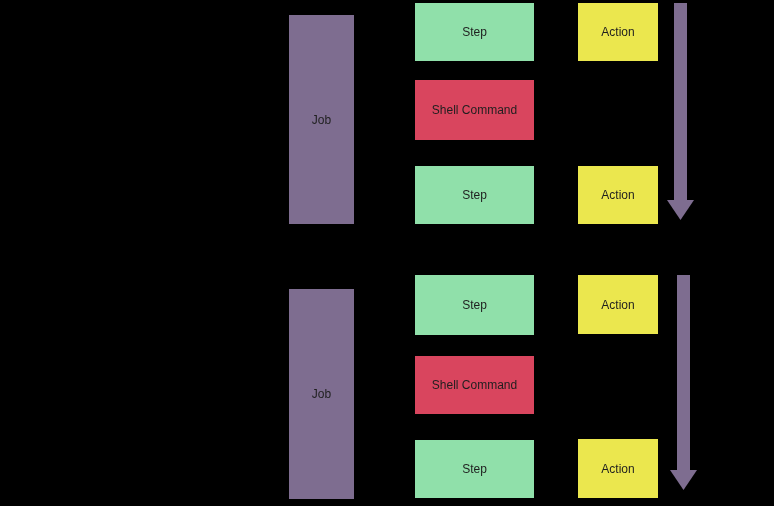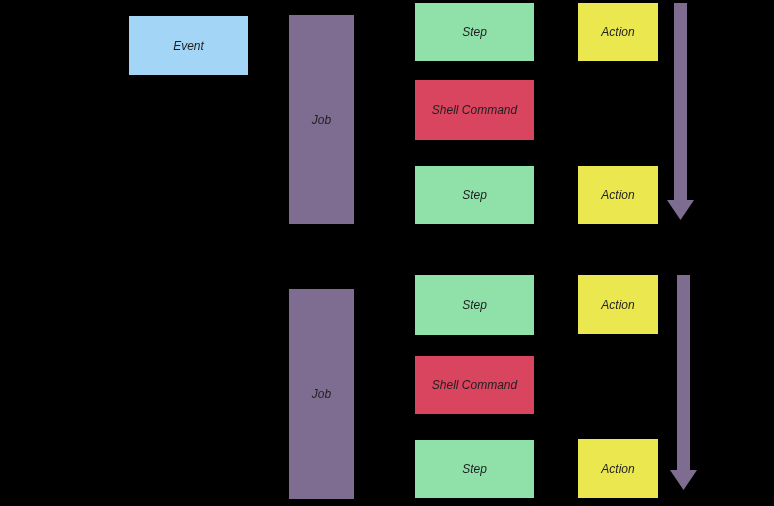--- a/index.html
+++ b/index.html
@@ -20,21 +20,20 @@
   }
   .node {
     position: absolute;
     display: flex;
     align-items: center;
     justify-content: center;
     color: #1f1f1f;
     font-size: 12px;
     text-align: center;
     box-sizing: border-box;
-    font-style: italic;
   }
   
   .event-1   { left: 129px; top: 16px;  width: 119px; height: 59px; }
   .job-1     { left: 289px; top: 15px;  width: 65px;  height: 209px; }
   .step-1a   { left: 415px; top: 3px;   width: 119px; height: 58px; }
   .shell-1   { left: 415px; top: 80px;  width: 119px; height: 60px; }
   .step-1b   { left: 415px; top: 166px; width: 119px; height: 58px; }
   .action-1a { left: 578px; top: 3px;   width: 80px;  height: 58px; }
   .action-1b { left: 578px; top: 166px; width: 80px;  height: 58px; }
   
@@ -65,23 +64,20 @@
   .arrow-1 .arrow-head  { top: 197px; }
   .arrow-2 { left: 670px; top: 275px; width: 27px; height: 215px; }
   .arrow-2 .arrow-shaft { top: 0; height: 196px; }
   .arrow-2 .arrow-head  { top: 195px; }
 </style>
 </head>
 <body style="background: rgb(0, 0, 0);">
 
 <div class="canvas">
 
-  <div class="node event-1" style="background: rgb(163, 213, 247); color: rgb(31, 31, 31);">
-    <span>Event</span>
-  </div>
 
   <div class="node job-1" style="background: rgb(126, 109, 144); color: rgb(31, 31, 31);">
     <span>Job</span>
   </div>
 
   <div class="node step-1a" style="background: rgb(144, 224, 170); color: rgb(31, 31, 31);">
     <span>Step</span>
   </div>
 
   <div class="node shell-1" style="background: rgb(217, 69, 94); color: rgb(31, 31, 31);">

